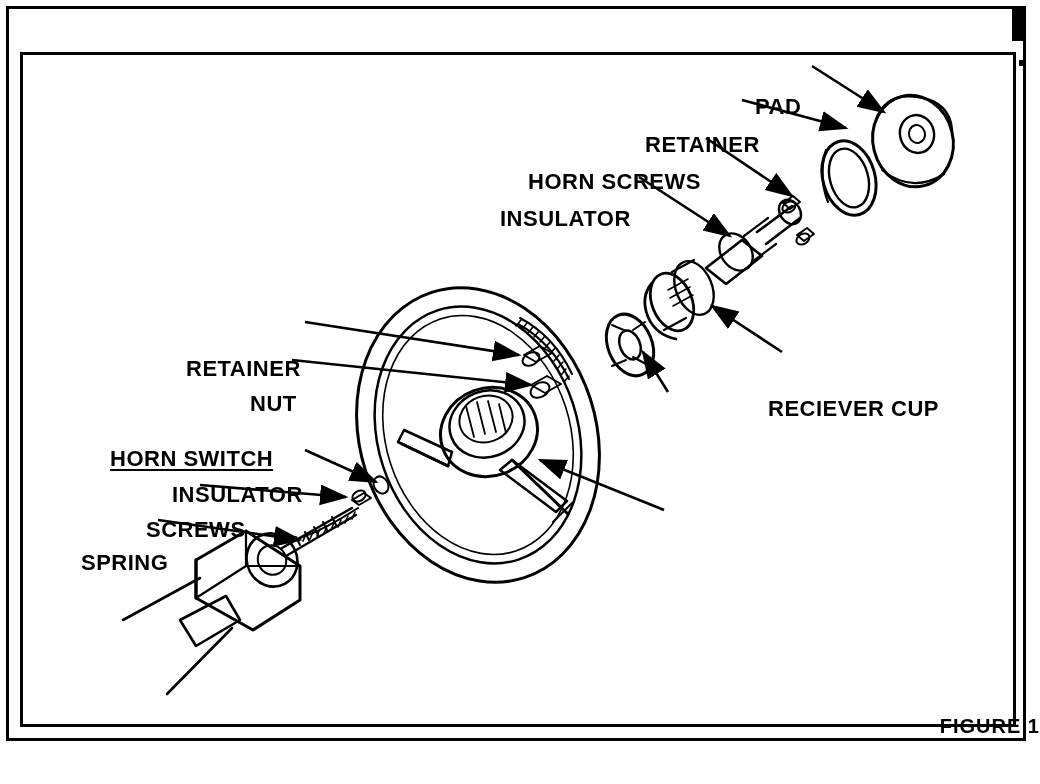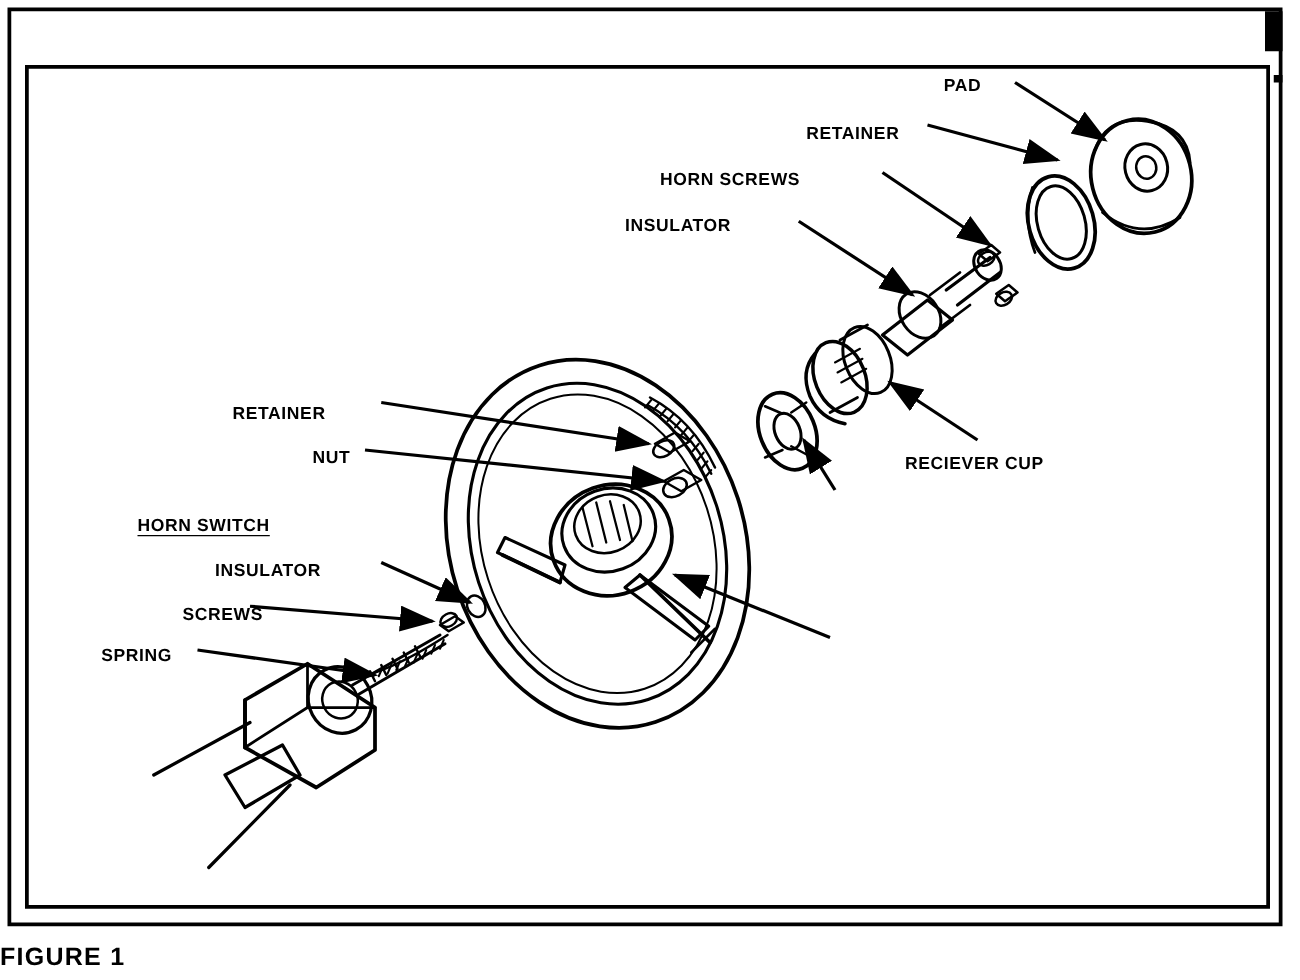--- a/index.html
+++ b/index.html
@@ -47,35 +47,36 @@
     left: 0;
     top: 0;
     width: 1040px;
     height: 784px;
     pointer-events: none;
   }
   .lbl {
     position: absolute;
     font-family: "Liberation Sans", sans-serif;
     font-weight: bold;
-    font-size: 14px;
+    font-size: 22px;
     letter-spacing: 0.5px;
     color: #000;
     white-space: nowrap;
+    margin-top: 34px;
   }
   .lbl.underline {
     text-decoration: underline;
     text-underline-offset: 3px;
   }
   .figure-caption {
     position: absolute;
     left: 0;
-    top: 755px;
+    top: 715px;
     width: 1040px;
-    text-align: left;
+    text-align: right;
     font-family: "Liberation Sans", sans-serif;
     font-weight: bold;
     font-size: 20px;
     letter-spacing: 1px;
     color: #000;
   }
 </style>
 </head>
 <body>
 
@@ -208,17 +209,17 @@
   <div class="lbl" style="left:500px; top:172px;">INSULATOR</div>
 
   <div class="lbl" style="left:186px; top:322px;">RETAINER</div>
   <div class="lbl" style="left:250px; top:357px;">NUT</div>
 
   <div class="lbl underline" style="left:110px; top:412px;">HORN SWITCH</div>
   <div class="lbl" style="left:172px; top:448px;">INSULATOR</div>
   <div class="lbl" style="left:146px; top:483px;">SCREWS</div>
   <div class="lbl" style="left:81px; top:516px;">SPRING</div>
 
-  <div class="lbl" style="left:724px; top:362px;">RECIEVER CUP</div>
+  <div class="lbl" style="left:768px; top:362px;">RECIEVER CUP</div>
 
   <div class="figure-caption">FIGURE 1</div>
 
 </div>
 
 </body></html>

